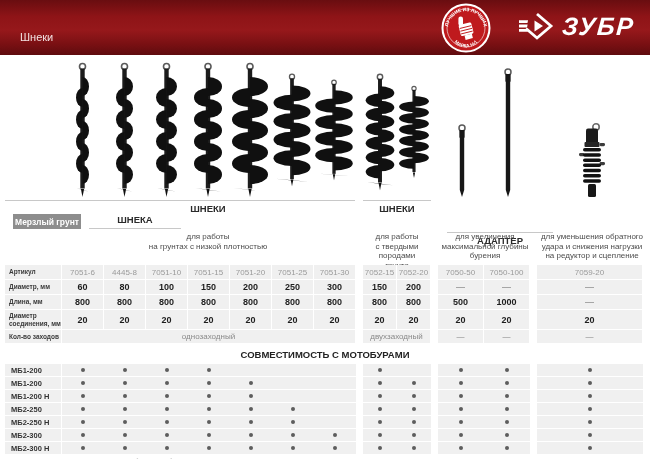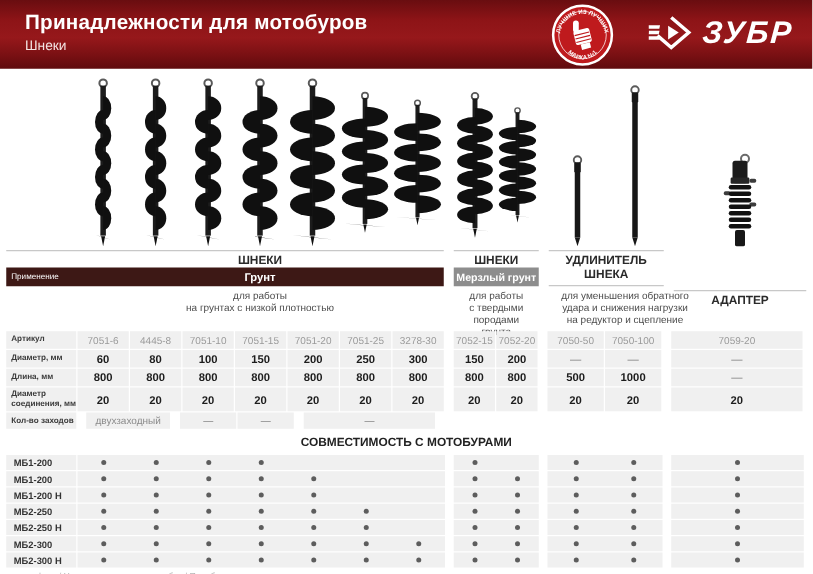--- a/index.html
+++ b/index.html
@@ -60,21 +60,20 @@
   .cmp-block{display:flex;background:#f0f0f0;}
   .slot{display:flex;align-items:center;justify-content:center;}
   .dot{width:4px;height:4px;border-radius:50%;background:#5d5d5d;}
   
   .footer{margin-top:4px;padding-left:2px;font-size:7px;color:#9b9b9b;}
 </style>
 </head>
 <body>
 
 <div class="hdr">
-  <h1 class="hdr-title">Принадлежности для мотобуров</h1>
   <div class="hdr-sub">Шнеки</div>
 
   <div class="badge">
     <svg width="52" height="52" viewBox="0 0 52 52">
       <circle cx="26" cy="26" r="23.5" fill="#bf1a1d" stroke="#ffffff" stroke-width="2"></circle>
       <circle cx="26" cy="26" r="19" fill="none" stroke="#ffffff" stroke-width="0.6"></circle>
       <defs>
         <path id="btop" d="M 8 27 A 18 18 0 0 1 44 27" fill="none"></path>
         <path id="bbot" d="M 10.5 30 A 15.5 15.5 0 0 0 41.5 30" fill="none"></path>
       </defs>
@@ -303,64 +302,64 @@
           <rect x="7" y="57.2" width="18" height="3.5" rx="1.75" fill="#121212"></rect>
           <rect x="12" y="62" width="8" height="13" rx="1.5" fill="#171717"></rect>
         </svg>
       </div>
     </div>
   <div class="row sec-row" id="sec-row">
       <div class="sec-cell sec-left" style="width: 350px;">ШНЕКИ</div>
       <div class="spacer" style="width: 8px;"></div>
       <div class="sec-cell" style="width: 68px;">ШНЕКИ</div>
       <div class="spacer" style="width: 8px;"></div>
-      <div class="sec-cell" style="width: 92px;">УДЛИНИТЕЛЬ</div>
       <div class="spacer" style="width: 8px;"></div>
       <div class="sec-cell" style="width: 106px; margin-top: 32px;">АДАПТЕР</div>
     </div>
   <div class="row tag-row" id="tag-row">
-      <div class="bar-dark" style="width: 350px;">
-        <div class="app">Применение</div>
-        <div class="tag">Грунт</div>
-      </div>
       <div class="spacer" style="width: 8px;"></div>
       <div class="bar-gray" style="width: 68px;">Мерзлый грунт</div>
       <div class="spacer" style="width: 8px;"></div>
       <div class="u-cell" style="width: 92px;">ШНЕКА</div>
       <div class="spacer" style="width: 8px;"></div>
     </div>
   <div class="row desc-row" id="desc-row">
       <div class="desc-cell desc-left" style="width: 350px;">
         <div>для работы</div>
         <div>на грунтах с низкой плотностью</div>
       </div>
       <div class="spacer" style="width: 8px;"></div>
       <div class="desc-cell" style="width: 68px;">
         <div>для работы</div>
         <div>с твердыми породами</div>
         <div>грунта</div>
       </div>
       <div class="spacer" style="width: 8px;"></div>
+      <div class="desc-cell" style="width: 92px;">
+        <div>для увеличения</div>
+        <div>максимальной глубины</div>
+        <div>бурения</div>
+      </div>
       <div class="spacer" style="width: 8px;"></div>
       <div class="desc-cell" style="width: 106px;">
         <div>для уменьшения обратного</div>
         <div>удара и снижения нагрузки</div>
         <div>на редуктор и сцепление</div>
       </div>
     </div>
   <div class="specs" id="specs">
       <div class="spec-row" style="height: 14px;">
         <div class="cell lbl-cell">Артикул</div>
         <div class="cell v-art" style="width: 41px;">7051-6</div>
         <div class="cell v-art" style="width: 41px;">4445-8</div>
         <div class="cell v-art" style="width: 41px;">7051-10</div>
         <div class="cell v-art" style="width: 41px;">7051-15</div>
         <div class="cell v-art" style="width: 41px;">7051-20</div>
         <div class="cell v-art" style="width: 41px;">7051-25</div>
-        <div class="cell v-art" style="width: 41px;">3278-30</div>
+        <div class="cell v-art" style="width: 41px;">7051-30</div>
         <div class="spacer" style="width: 7px;"></div>
         <div class="cell v-art" style="width: 33px;">7052-15</div>
         <div class="cell v-art" style="width: 33px;">7052-20</div>
         <div class="spacer" style="width: 7px;"></div>
         <div class="cell v-art" style="width: 45px;">7050-50</div>
         <div class="cell v-art" style="width: 45px;">7050-100</div>
         <div class="spacer" style="width: 7px;"></div>
         <div class="cell v-art" style="width: 105px;">7059-20</div>
       </div>
       <div class="spec-row" style="height: 14px;">
@@ -412,20 +411,21 @@
         <div class="cell v-num" style="width: 33px;">20</div>
         <div class="cell v-num" style="width: 33px;">20</div>
         <div class="spacer" style="width: 7px;"></div>
         <div class="cell v-num" style="width: 45px;">20</div>
         <div class="cell v-num" style="width: 45px;">20</div>
         <div class="spacer" style="width: 7px;"></div>
         <div class="cell v-num" style="width: 105px;">20</div>
       </div>
       <div class="spec-row" style="height: 13px;">
         <div class="cell lbl-cell">Кол-во заходов</div>
+        <div class="cell v-thr" style="width: 293px;">однозаходный</div>
         <div class="spacer" style="width: 7px;"></div>
         <div class="cell v-thr" style="width: 67px;">двухзаходный</div>
         <div class="spacer" style="width: 7px;"></div>
         <div class="cell v-thr dim" style="width: 45px;">—</div>
         <div class="cell v-thr dim" style="width: 45px;">—</div>
         <div class="spacer" style="width: 7px;"></div>
         <div class="cell v-thr dim" style="width: 105px;">—</div>
       </div>
     </div>
   <div class="cmp-title">СОВМЕСТИМОСТЬ С МОТОБУРАМИ</div>

